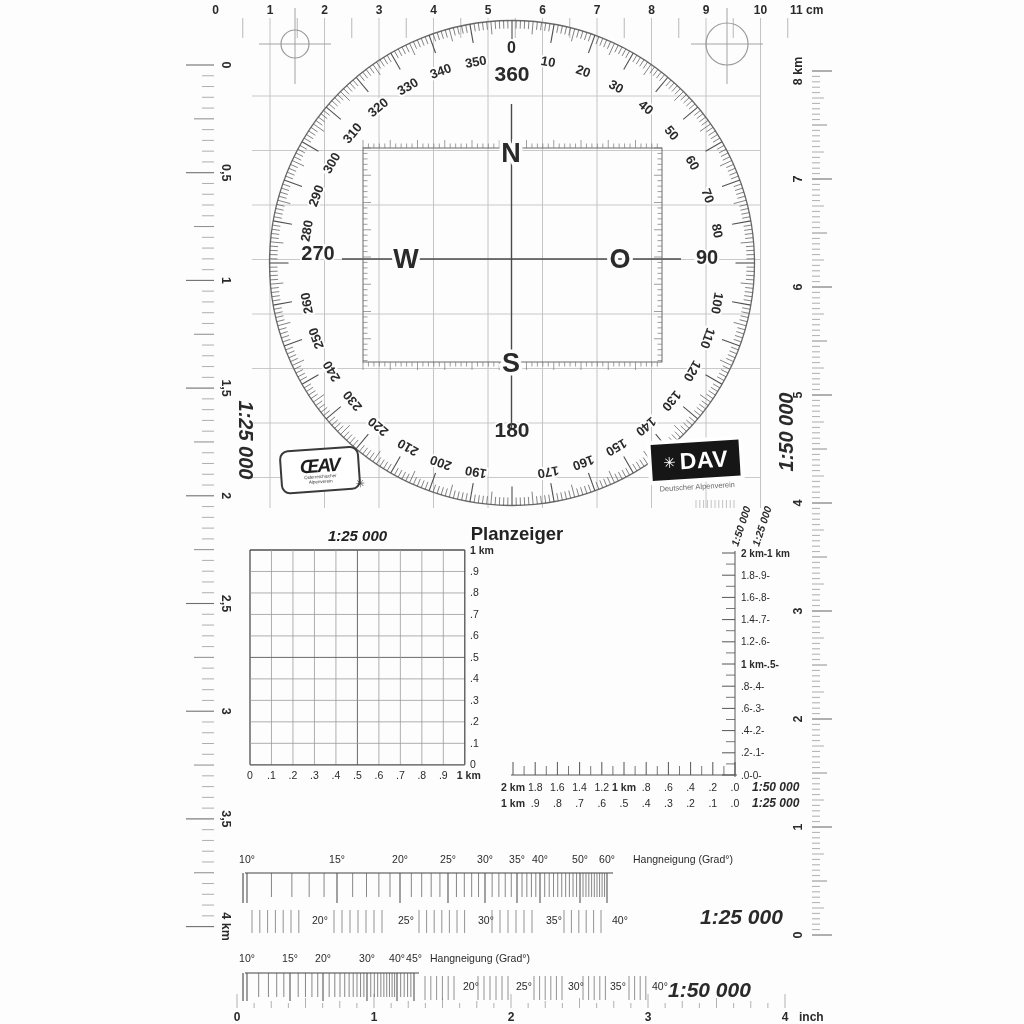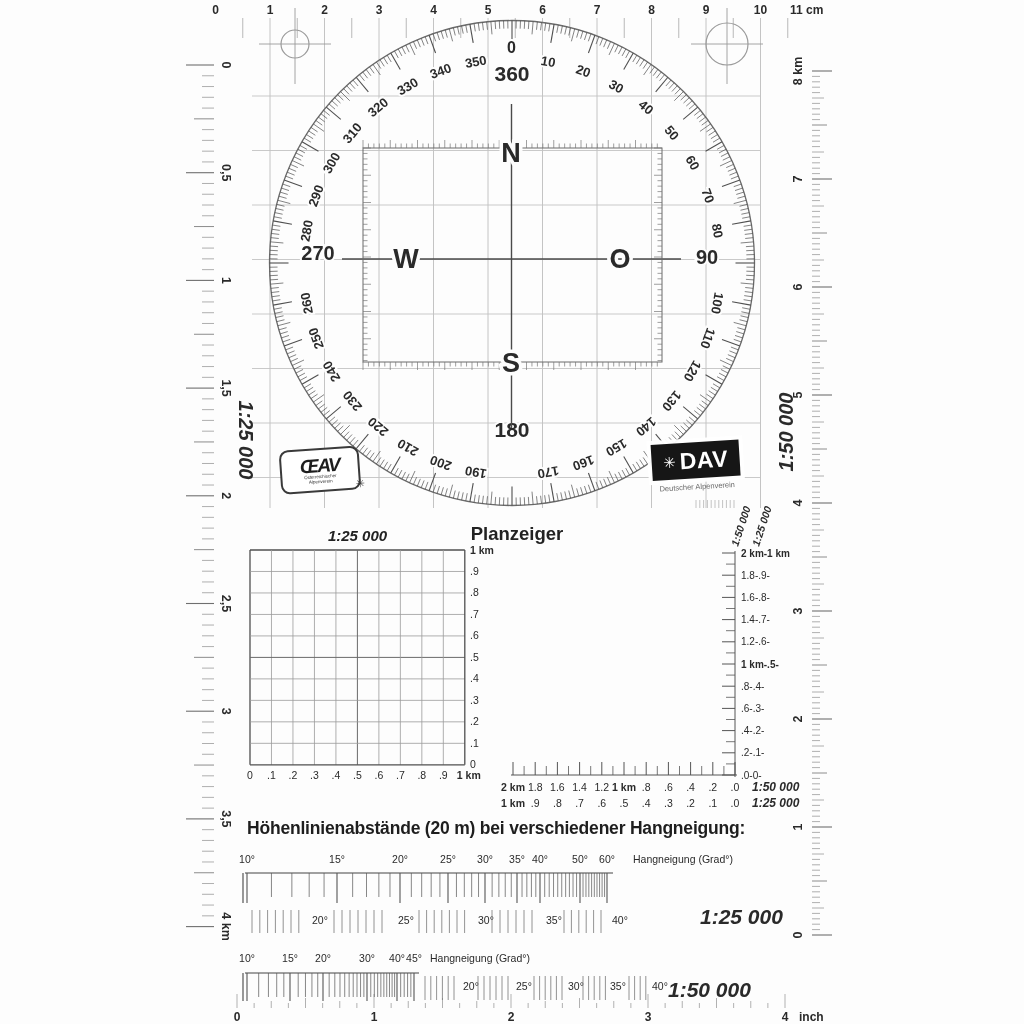--- a/index.html
+++ b/index.html
@@ -1312,21 +1312,20 @@
         <line x1="634.6" y1="976" x2="634.6" y2="1000" stroke="#777" stroke-width="0.8"></line>
         <line x1="640.2" y1="976" x2="640.2" y2="1000" stroke="#777" stroke-width="0.8"></line>
         <line x1="645.8" y1="976" x2="645.8" y2="1000" stroke="#777" stroke-width="0.8"></line>
         <text x="652" y="990" fill="#2a2a2a" font-size="10.5" text-anchor="start" font-weight="400">40°</text>
         <text x="668" y="997" fill="#2a2a2a" font-size="21" text-anchor="start" font-weight="700" font-style="italic">1:50 000</text>
       </g>
     </svg>
 
   <div class="ov" id="heading-planzeiger">Planzeiger</div>
   <div class="ov" id="grid-title">1:25 000</div>
-  <div class="ov" id="slope-heading">Höhenlinienabstände (20 m) bei verschiedener Hangneigung:</div>
 
   <div class="ov" id="oeav-logo">
     <div class="oeav-box">
       <div class="oeav-word">ŒAV</div>
       <div class="oeav-sub">Österreichischer</div>
       <div class="oeav-sub">Alpenverein</div>
       <span class="oeav-star">✳</span>
     </div>
   </div>
 

